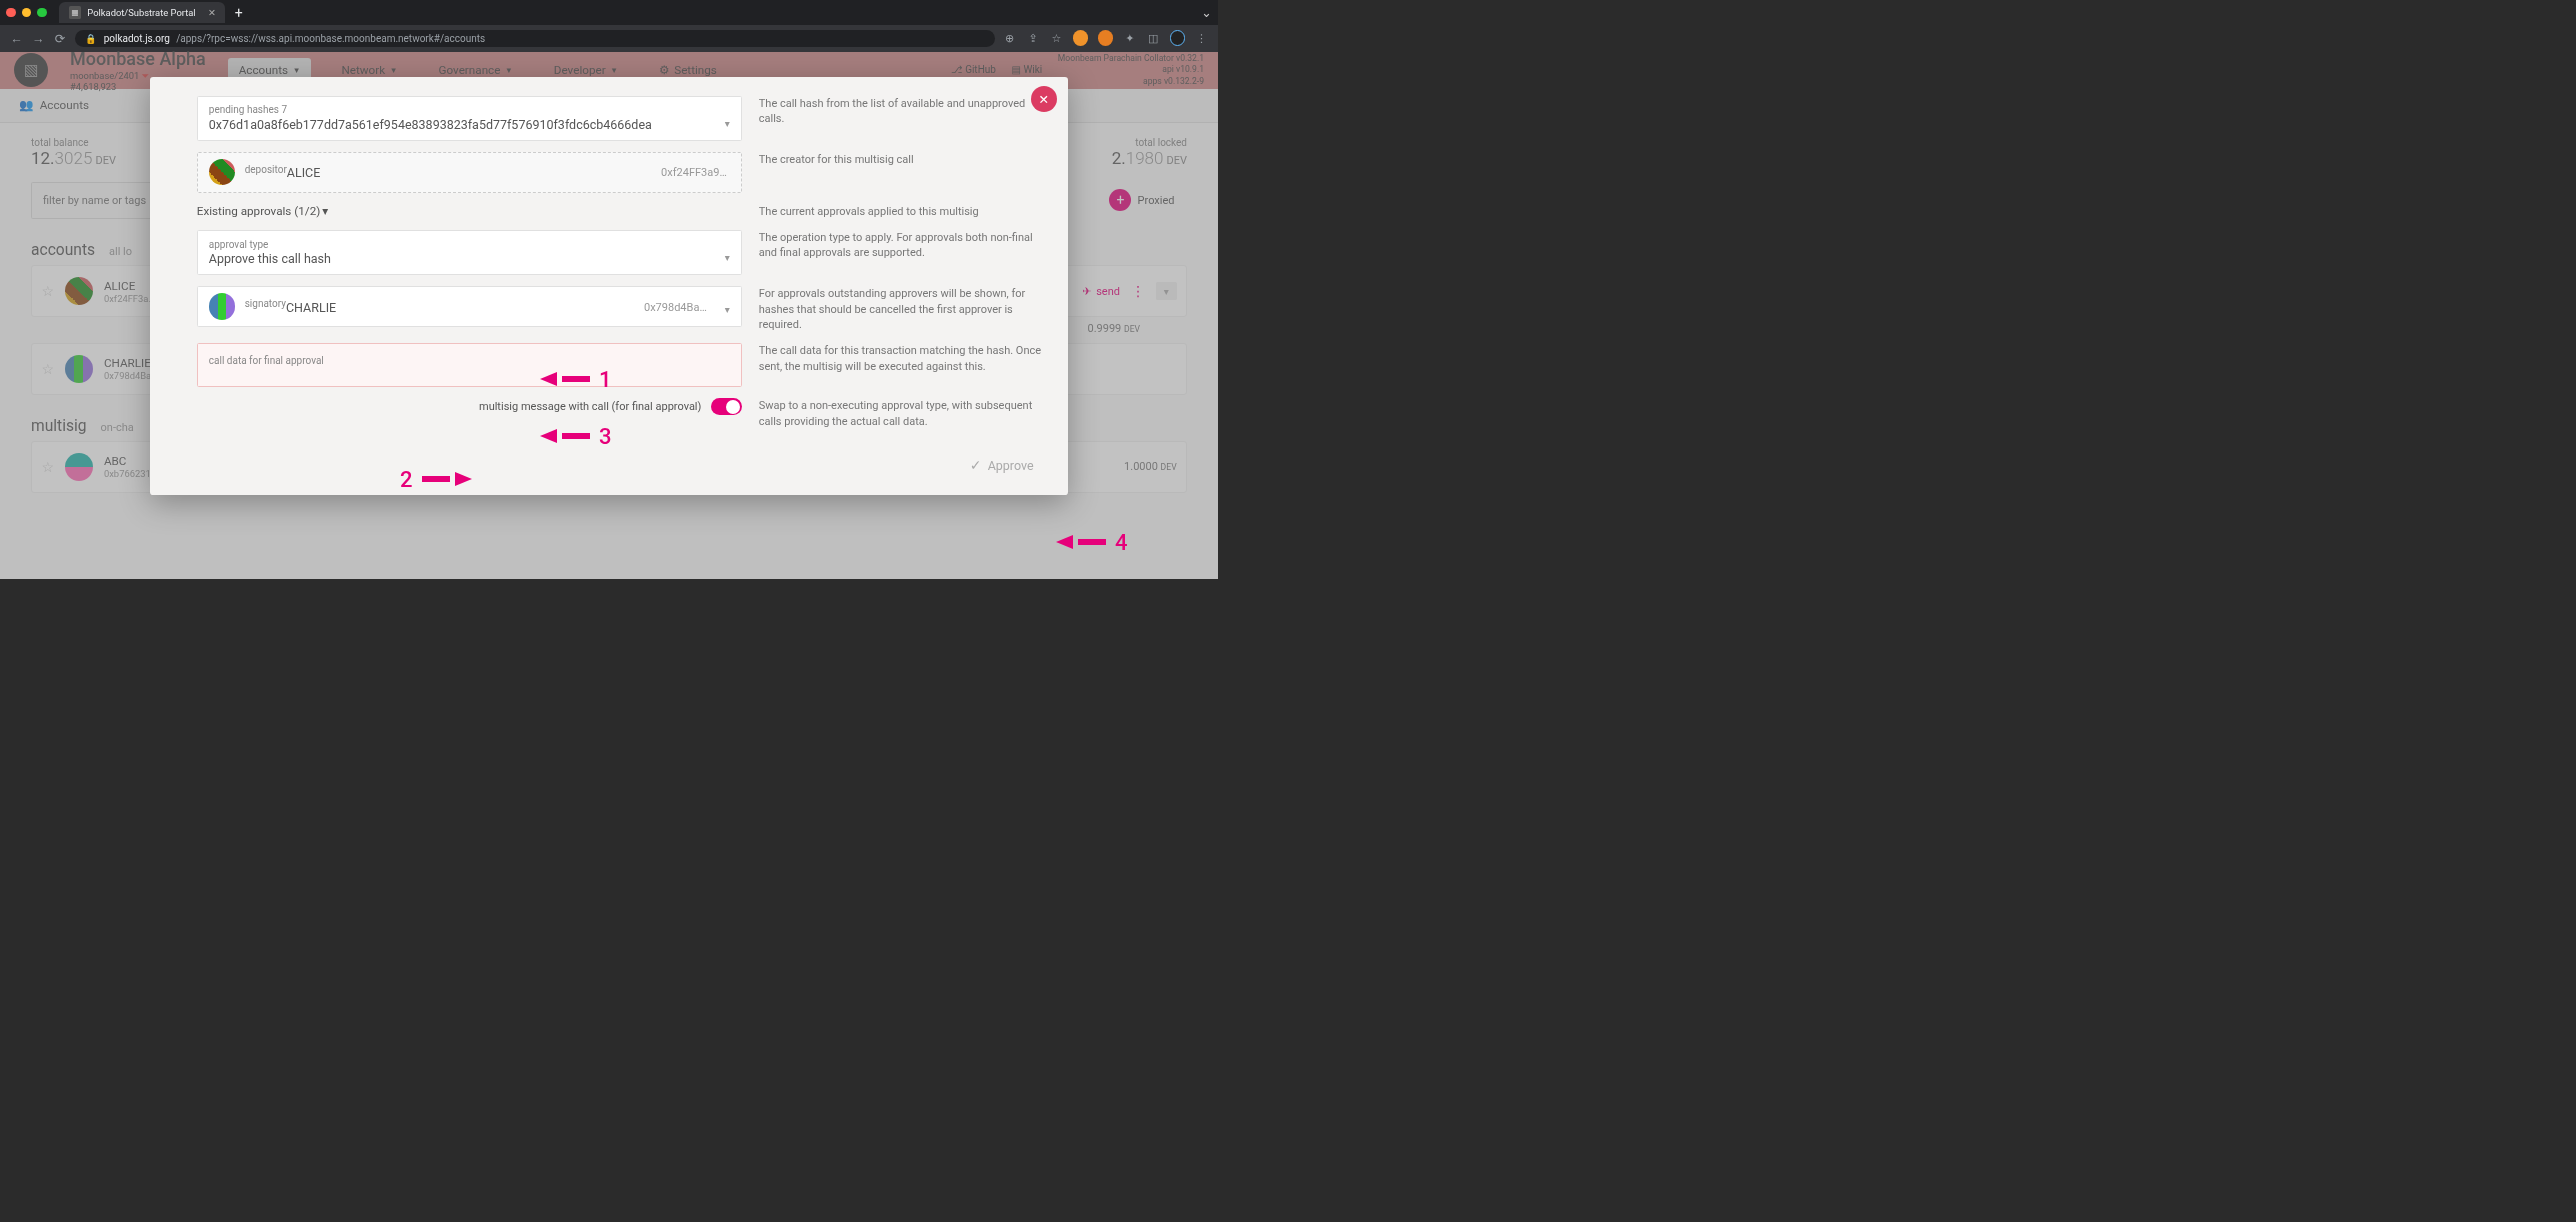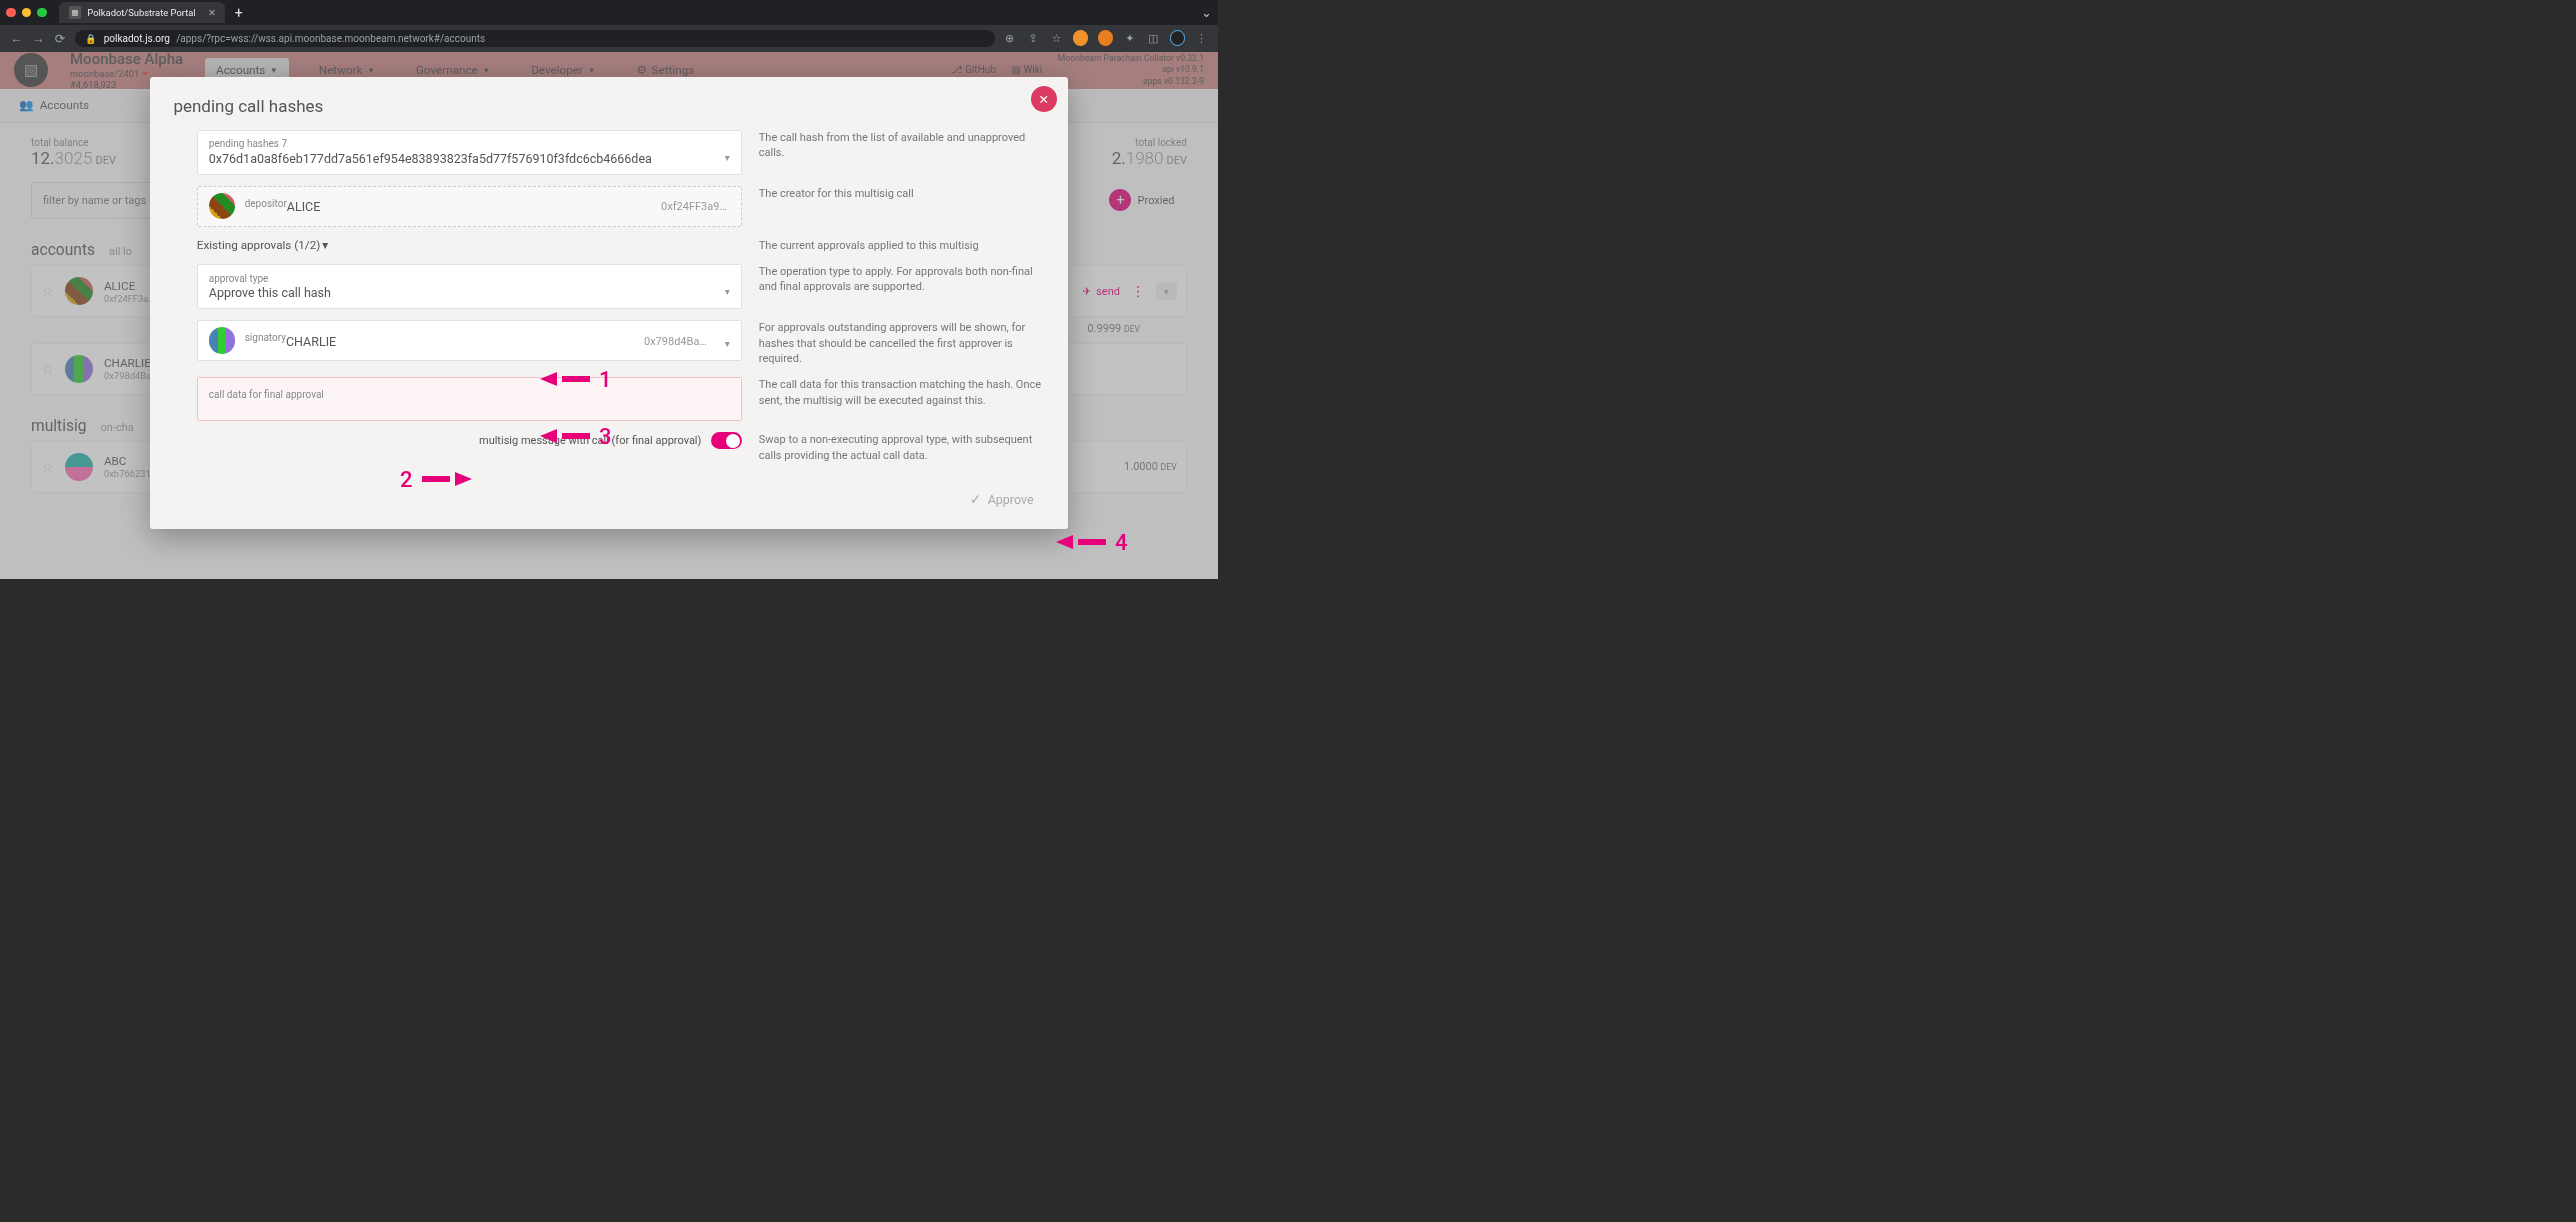--- a/index.html
+++ b/index.html
@@ -25,21 +25,21 @@
 .url-path { color: #9aa0a6; }
 .toolbar-icons { display:flex; gap:9.4px; align-items:center; }
 .toolbar-icon { width:14px; height:14px; color:#9aa0a6; cursor:pointer; display:flex; align-items:center; justify-content:center; font-size:11px; }
 .ext-icon { width:15.6px; height:15.6px; border-radius:50%; }
 
 
 .app { position: relative; height: calc(100% - 52px); background: #fafafa; }
 .app-header { display:flex; align-items:center; background: #cc8383; height: 37px; padding: 0 14px; color: #4a4a4a; gap: 22px; }
 .net-logo { width:34px; height:34px; border-radius:50%; background:#3a3a3a; display:flex; align-items:center; justify-content:center; font-size:15.6px; color:#999; }
 .net-info { display:flex; flex-direction:column; font-size:9.4px; line-height:1.2; color:#4a4a4a;}
-.net-name { font-size:15px; font-weight:500; }
+.net-name { font-size:18px; font-weight:500; }
 .net-sub { color: #4a4a4a; font-size:9.4px;}
 .menu { display:flex; gap:19px; align-items:center; font-size:11.7px; }
 .menu-item { display:flex; align-items:center; gap:4.7px; padding:4.7px 11px; border-radius: 3.1px 3.1px 0 0; cursor:pointer; color:#4a4a4a;}
 .menu-item.active { background: #e6e6e6; }
 .menu-caret { font-size:7.8px; }
 .header-right { margin-left:auto; display:flex; gap:15.6px; align-items:center; font-size:10px; color:#4a4a4a;}
 .header-version { text-align:right; font-size:8.6px; line-height:1.3; color:#4a4a4a;}
 
 .sub-bar { display:flex; align-items:center; height: 34px; padding: 0 19px; background: #f4f4f4; border-bottom: 0.8px solid #e0e0e0; gap:31px; }
 .sub-tab { display:flex; align-items:center; gap:6.2px; color:#555; font-size:11.7px; cursor:pointer;}
@@ -287,21 +287,20 @@
       </div>
       <div class="row-right">
         <span class="balance"><span>1.0000</span> <span style="font-size:8.6px">DEV</span></span>
       </div>
     </div>
   </div>
 
   <div class="overlay">
     <div class="modal">
       <div class="modal-close">✕</div>
-      <div class="modal-title">pending call hashes</div>
 
       <div class="modal-body">
 
         <div class="modal-row">
           <div class="field-wrap">
             <div class="field-box">
               <div class="field-label">pending hashes 7</div>
               <div class="field-value">0x76d1a0a8f6eb177dd7a561ef954e83893823fa5d77f576910f3fdc6cb4666dea</div>
               <span class="dropdown-arrow">▾</span>
             </div>

